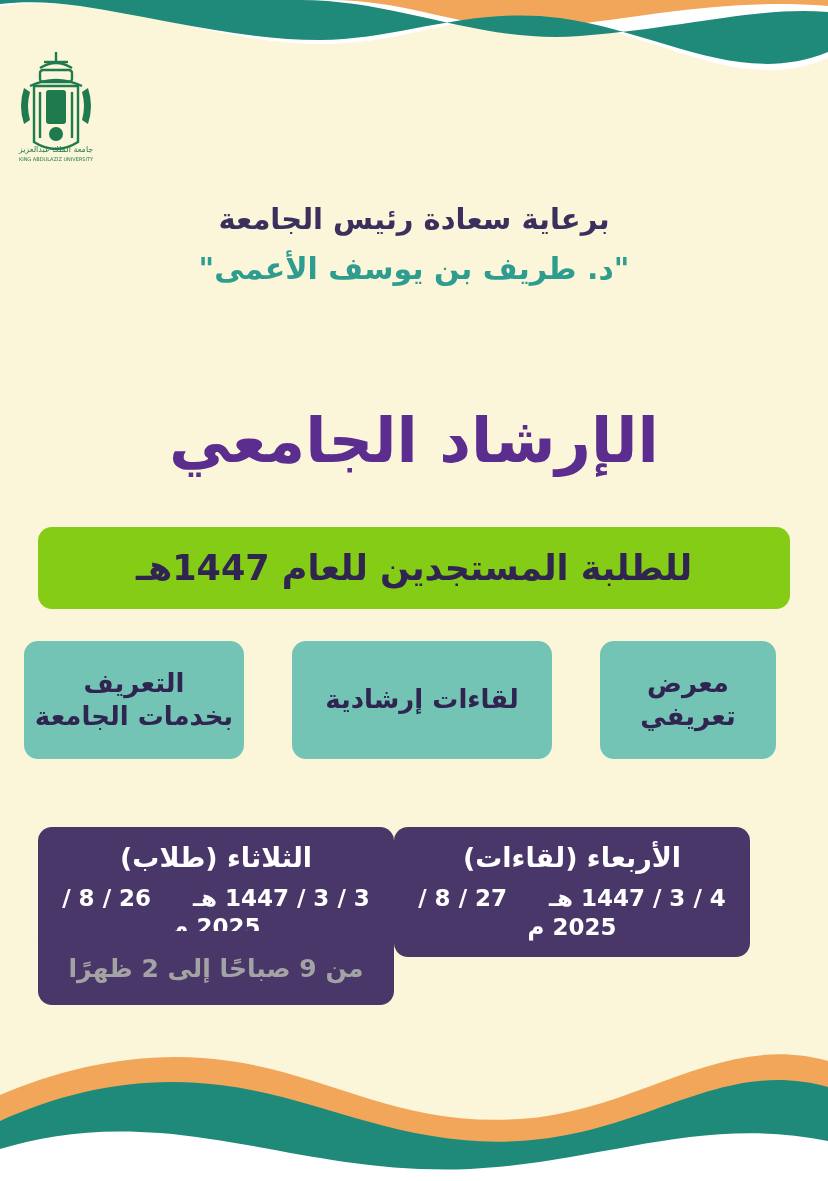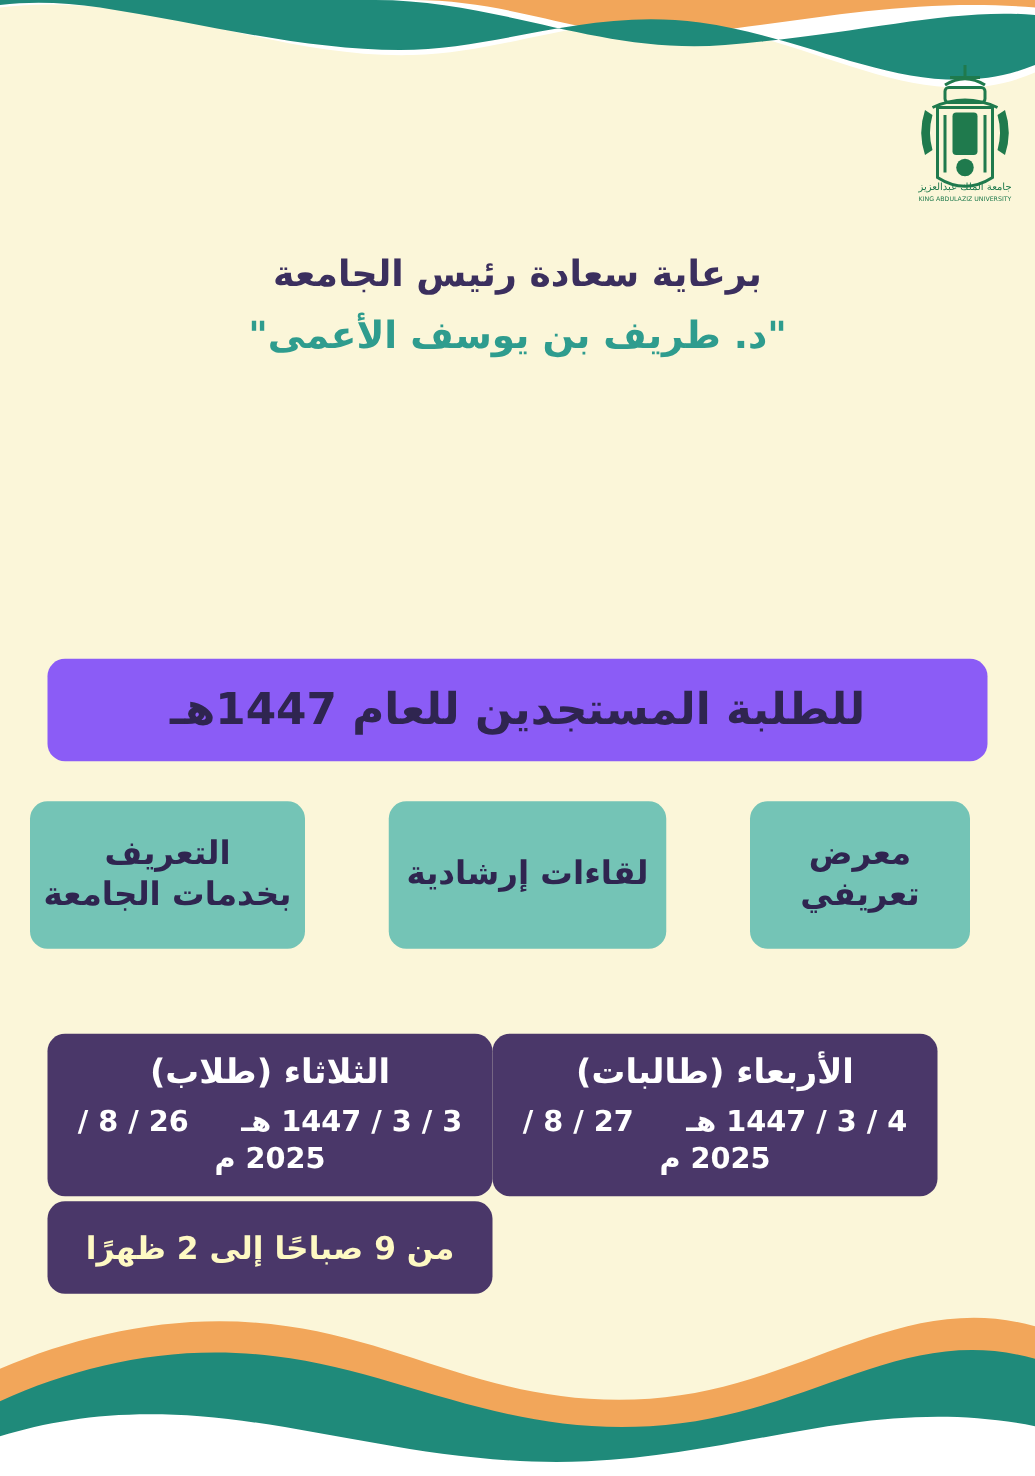--- a/index.html
+++ b/index.html
@@ -30,21 +30,21 @@
   .wave-top { top: 0; height: 130px; }
   .wave-bottom { bottom: 0; height: 190px; }
 
   
   .logo-wrap {
     position: absolute;
     top: 46px;
     left: 0;
     width: 828px;
     display: flex;
-    justify-content: flex-start;
+    justify-content: flex-end;
   }
   .logo {
     width: 112px;
     height: 120px;
   }
 
   
   .head-block {
     position: absolute;
     top: 200px;
@@ -86,21 +86,21 @@
     line-height: 1.15;
   }
 
   
   .banner {
     position: absolute;
     top: 527px;
     left: 38px;
     width: 752px;
     height: 82px;
-    background: #8b5cf6;
+    background: #84cc16;
     border-radius: 14px;
     display: flex;
     align-items: center;
     justify-content: center;
     color: #2f2550;
     font-size: 35px;
     font-weight: bold;
   }
 
   
@@ -123,21 +123,21 @@
     justify-content: center;
     text-align: center;
     color: #2f2550;
     font-size: 26px;
     font-weight: bold;
     padding: 6px 10px;
     line-height: 1.28;
     box-sizing: border-box;
   }
   .feature.f0 { width: 220px; }
-  .feature.f1 { width: 222px; }
+  .feature.f1 { width: 260px; }
   .feature.f2 { width: 176px; }
 
   
   .dates {
     position: absolute;
     top: 827px;
     left: 38px;
     width: 752px;
     display: flex;
     flex-direction: row-reverse;
@@ -175,30 +175,29 @@
     width: 752px;
     display: flex;
     flex-direction: row-reverse;
     justify-content: space-between;
   }
   .info-card {
     width: 356px;
     height: 74px;
     background: #4a3769;
     border-radius: 14px;
-    color: #fef9c3;
+    color: #a3a3a3;
     display: flex;
     align-items: center;
     justify-content: center;
     font-size: 25px;
     font-weight: bold;
     text-align: center;
     padding: 0 28px;
     box-sizing: border-box;
-    margin-top: 30px;
   }
 </style>
 </head>
 <body>
 
 <div class="poster">
 
   <svg class="wave-top" viewBox="0 0 828 130" preserveAspectRatio="none">
     <path d="M0,0 L828,0 L828,58 C740,96 660,34 560,20 C470,8 410,42 330,44 C250,46 180,20 100,8 C64,3 30,2 0,6 Z" fill="#ffffff"></path>
     <path d="M330,0 C420,0 470,36 560,26 C650,16 730,-2 828,6 L828,0 Z" fill="#f2a65a"></path>
@@ -226,40 +225,41 @@
       <text x="56" y="106" font-size="8" fill="#1f7a4d" text-anchor="middle" font-family="DejaVu Sans, sans-serif">جامعة الملك عبدالعزيز</text>
       <text x="56" y="115" font-size="5" fill="#1f7a4d" text-anchor="middle" font-family="DejaVu Sans, sans-serif">KING ABDULAZIZ UNIVERSITY</text>
     </svg>
   </div>
 
   <div class="head-block">
     <div class="line-patron">برعاية سعادة رئيس الجامعة</div>
     <div class="line-name">"د. طريف بن يوسف الأعمى"</div>
   </div>
 
+  <div class="title-main">الإرشاد الجامعي</div>
 
   <div class="banner">للطلبة المستجدين للعام 1447هـ</div>
 
   <div class="features">
     <div class="feature f0">التعريف بخدمات الجامعة</div>
     <div class="feature f1">لقاءات إرشادية</div>
     <div class="feature f2">معرض تعريفي</div>
   </div>
 
   <div class="dates">
     <div class="date-card">
       <div class="date-title">الثلاثاء (طلاب)</div>
       <div class="date-sub">
         <span>3 / 3 / 1447 هـ</span>
         <span class="sep"></span>
         <span class="greg">26 / 8 / 2025 م</span>
       </div>
     </div>
     <div class="date-card">
-      <div class="date-title">الأربعاء (طالبات)</div>
+      <div class="date-title">الأربعاء (لقاءات)</div>
       <div class="date-sub">
         <span>4 / 3 / 1447 هـ</span>
         <span class="sep"></span>
         <span class="greg">27 / 8 / 2025 م</span>
       </div>
     </div>
   </div>
 
   <div class="info">
     <div class="info-card">من 9 صباحًا إلى 2 ظهرًا</div>

